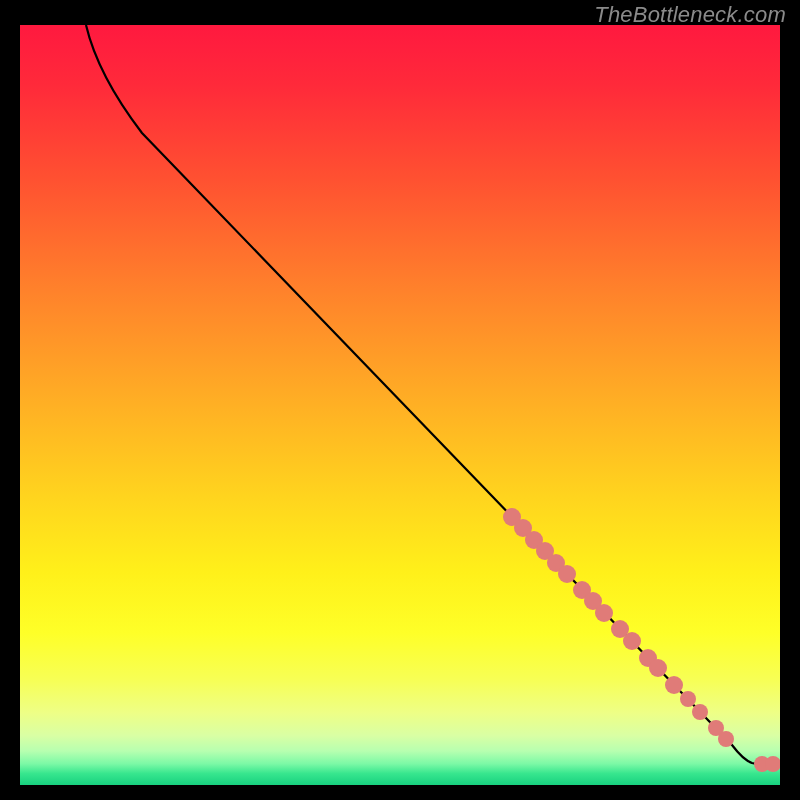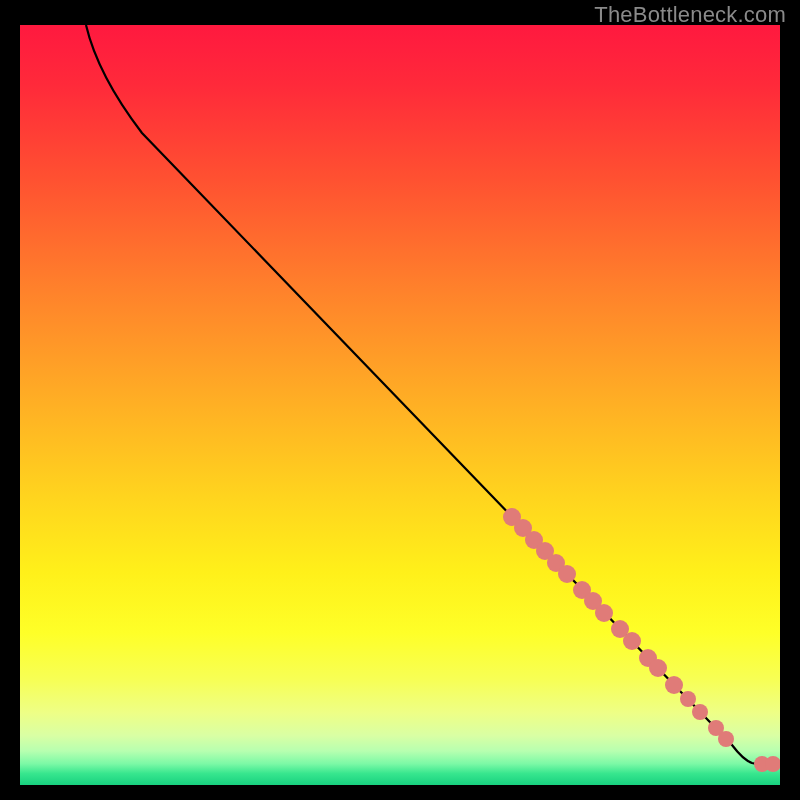--- a/index.html
+++ b/index.html
@@ -9,20 +9,21 @@
     height: 800px;
     background: #000;
     overflow: hidden;
     font-family: Arial, Helvetica, sans-serif;
   }
   .stage {
     position: relative;
     width: 800px;
     height: 800px;
     background: #000;
+    font-style: italic;
   }
   .watermark {
     position: absolute;
     top: 2px;
     right: 14px;
     color: #8a8a8a;
     font-size: 22px;
     font-weight: 400;
     letter-spacing: 0.2px;
   }

